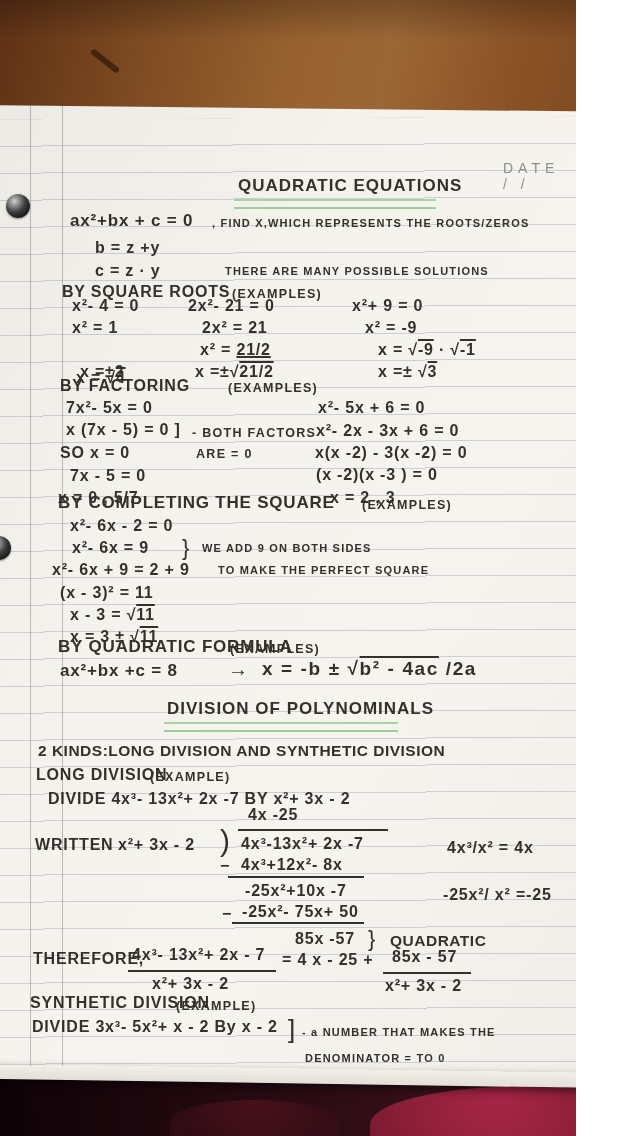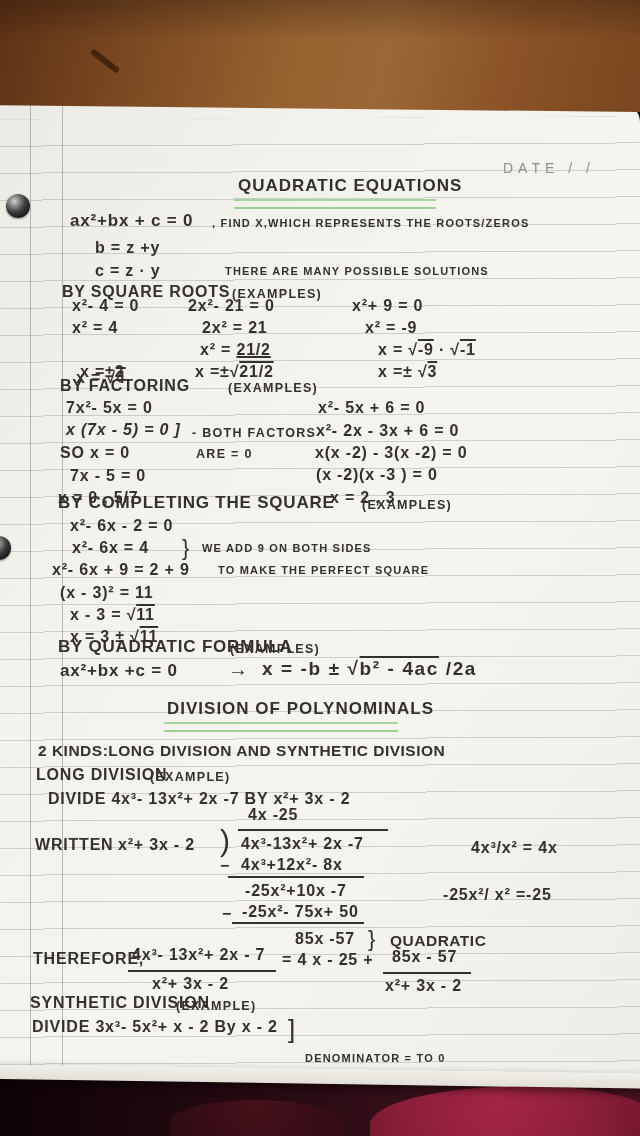--- a/index.html
+++ b/index.html
@@ -1,16 +1,16 @@
 <!DOCTYPE html>
 <html><head>
 <meta charset="utf-8">
 <style>
   html,body{margin:0;padding:0;}
-  #stage{position:relative;width:640px;height:1136px;overflow:hidden;background:#1a050c;
+  #stage{position:relative;width:576px;height:1136px;overflow:hidden;background:#1a050c;
          font-family:"Liberation Sans",sans-serif;}
   
   .wood{position:absolute;left:0;top:0;width:640px;height:112px;z-index:5;
         background:linear-gradient(103deg,#5e3115 0%,#7c4a22 22%,#96612f 45%,#9c6736 60%,#8a5226 80%,#7a4720 100%);
         clip-path:polygon(0 0,100% 0,100% 100%,0 94%);}
   .wood-shade{position:absolute;left:0;top:0;width:100%;height:40px;background:linear-gradient(180deg,rgba(0,0,0,.25),rgba(0,0,0,0));}
   .scratch{position:absolute;left:88px;top:58px;width:34px;height:6px;background:#3c1f09;border-radius:4px;
            transform:rotate(38deg);opacity:.85;}
   .blanket{position:absolute;left:0;top:1040px;width:640px;height:96px;z-index:1;
            background:linear-gradient(92deg,#0e0307 0%,#230910 35%,#38101a 70%,#4a1522 100%);}
@@ -73,80 +73,80 @@
 
   <div class="hw s17" style="left:70px;top:211px;">ax²+bx + c = 0</div>
   <div class="hw smallcap" style="left:212px;top:217px;">, FIND X,WHICH REPRESENTS THE ROOTS/ZEROS</div>
   <div class="hw s16" style="left:95px;top:239px;">b = z +y</div>
   <div class="hw s16" style="left:95px;top:262px;">c = z · y</div>
   <div class="hw s16" style="left:62px;top:283px;">BY SQUARE ROOTS</div>
 
   <div class="hw smallcap" style="left:225px;top:265px;">THERE ARE MANY POSSIBLE SOLUTIONS</div>
   <div class="hw note" style="left:232px;top:287px;">(EXAMPLES)</div>
   <div class="hw s16" style="left:72px;top:297px;">x²- 4 = 0</div>
-  <div class="hw s16" style="left:72px;top:319px;">x² = 4</div>
+  <div class="hw s16" style="left:72px;top:319px;">x² = 1</div>
   <div class="hw s16" style="left:76px;top:341px;margin-top:28px;"><span>x = √</span><span class="rad">4</span></div>
   <div class="hw s16" style="left:80px;top:363px;">x =±2</div>
   <div class="hw s16" style="left:188px;top:297px;">2x²- 21 = 0</div>
   <div class="hw s16" style="left:190px;top:319px;margin-left:12px;">2x² = 21</div>
   <div class="hw s16" style="left:200px;top:341px;"><span>x² = </span><span class="ufrac">21/2</span></div>
   <div class="hw s16" style="left:195px;top:363px;"><span>x =±√</span><span class="rad">21/2</span></div>
   <div class="hw s16" style="left:352px;top:297px;">x²+ 9 = 0</div>
   <div class="hw s16" style="left:365px;top:319px;">x² = -9</div>
   <div class="hw s16" style="left:378px;top:341px;"><span>x = √</span><span class="rad">-9</span><span> · √</span><span class="rad">-1</span></div>
   <div class="hw s16" style="left:378px;top:363px;"><span>x =± √</span><span class="rad">3</span></div>
 
   <div class="hw s16" style="left:60px;top:377px;">BY FACTORING</div>
   <div class="hw note" style="left:228px;top:381px;">(EXAMPLES)</div>
   <div class="hw s16" style="left:66px;top:399px;">7x²- 5x = 0</div>
-  <div class="hw s16" style="left:66px;top:421px;font-style:italic;">x (7x - 5) = 0 ]</div>
+  <div class="hw s16" style="left:66px;top:421px;">x (7x - 5) = 0 ]</div>
   <div class="hw note" style="left:192px;top:426px;">- BOTH FACTORS</div>
   <div class="hw s16" style="left:60px;top:444px;">SO x = 0</div>
   <div class="hw note" style="left:196px;top:447px;">ARE  =  0</div>
   <div class="hw s16" style="left:70px;top:467px;">7x - 5 = 0</div>
   <div class="hw s16" style="left:58px;top:489px;">x = 0 , 5/7</div>
   <div class="hw s16" style="left:318px;top:399px;">x²- 5x + 6 = 0</div>
   <div class="hw s16" style="left:316px;top:422px;">x²- 2x - 3x + 6 = 0</div>
   <div class="hw s16" style="left:315px;top:444px;">x(x -2) - 3(x -2) = 0</div>
   <div class="hw s16" style="left:316px;top:466px;">(x -2)(x -3 ) = 0</div>
   <div class="hw s16" style="left:330px;top:489px;">x = 2  , 3</div>
 
   <div class="hw s17" style="left:58px;top:493px;">BY COMPLETING THE SQUARE</div>
   <div class="hw note" style="left:362px;top:498px;">(EXAMPLES)</div>
   <div class="hw s16" style="left:70px;top:517px;">x²- 6x - 2 = 0</div>
-  <div class="hw s16" style="left:72px;top:539px;">x²- 6x = 4</div>
+  <div class="hw s16" style="left:72px;top:539px;">x²- 6x = 9</div>
   <div class="hw s16 brk" style="left:182px;top:535px;font-size:22px;">}</div>
   <div class="hw smallcap" style="left:202px;top:542px;">WE ADD 9 ON BOTH SIDES</div>
   <div class="hw s16" style="left:52px;top:561px;">x²- 6x + 9 = 2 + 9</div>
   <div class="hw smallcap" style="left:218px;top:564px;">TO MAKE THE PERFECT SQUARE</div>
   <div class="hw s16" style="left:60px;top:584px;">(x - 3)² = 11</div>
   <div class="hw s16" style="left:70px;top:606px;"><span>x - 3  = √</span><span class="rad">11</span></div>
   <div class="hw s16" style="left:70px;top:628px;"><span>x = 3 ± √</span><span class="rad">11</span></div>
 
   <div class="hw s17" style="left:58px;top:637px;">BY QUADRATIC FORMULA</div>
   <div class="hw note" style="left:230px;top:642px;">(EXAMPLES)</div>
-  <div class="hw s17" style="left:60px;top:661px;">ax²+bx +c  = 0</div>
+  <div class="hw s17" style="left:60px;top:661px;">ax²+bx +c  = 8</div>
   <div class="hw" style="left:228px;top:658px;font-size:20px;">→</div>
   <div class="hw s19" style="left:262px;top:658px;"><span>x = -b ± √</span><span class="rad">b² - 4ac</span><span> /2a</span></div>
 
   <div class="hw s17" style="left:167px;top:699px;letter-spacing:1px;">DIVISION OF POLYNOMINALS</div>
   <div class="gline" style="left:164px;top:722px;width:234px;"></div>
 
   <div class="hw s15" style="left:38px;top:742px;">2 KINDS:LONG DIVISION AND SYNTHETIC DIVISION</div>
   <div class="hw s16" style="left:36px;top:766px;">LONG DIVISION</div>
   <div class="hw note" style="left:150px;top:770px;">(EXAMPLE)</div>
   <div class="hw s16" style="left:48px;top:790px;">DIVIDE  4x³- 13x²+ 2x -7  BY  x²+ 3x - 2</div>
 
   <div class="hw s16" style="left:248px;top:806px;">4x  -25</div>
   <div class="hw s16" style="left:35px;top:836px;">WRITTEN</div>
   <div class="hw s16" style="left:118px;top:836px;">x²+ 3x - 2</div>
   <div class="hw brk" style="left:220px;top:824px;font-size:30px;">)</div>
   <div class="hw s16" style="left:241px;top:835px;">4x³-13x²+ 2x -7</div>
   <div class="hline" style="left:238px;top:829px;width:150px;"></div>
-  <div class="hw s16" style="left:447px;top:839px;margin-left:24px;">4x³/x² = 4x</div>
+  <div class="hw s16" style="left:447px;top:839px;">4x³/x² = 4x</div>
   <div class="hw s16" style="left:220px;top:857px;">−</div>
   <div class="hw s16" style="left:241px;top:856px;">4x³+12x²- 8x</div>
   <div class="hline" style="left:228px;top:876px;width:136px;"></div>
   <div class="hw s16" style="left:245px;top:882px;">-25x²+10x -7</div>
   <div class="hw s16" style="left:443px;top:886px;">-25x²/ x² =-25</div>
   <div class="hw s16" style="left:222px;top:905px;">−</div>
   <div class="hw s16" style="left:242px;top:903px;">-25x²- 75x+ 50</div>
   <div class="hline" style="left:232px;top:922px;width:132px;"></div>
   <div class="hw s16" style="left:295px;top:930px;">85x -57</div>
   <div class="hw brk" style="left:368px;top:926px;font-size:22px;">}</div>
@@ -158,15 +158,16 @@
   <div class="hw s16" style="left:152px;top:975px;">x²+ 3x - 2</div>
   <div class="hw s16" style="left:282px;top:951px;">= 4 x - 25 +</div>
   <div class="hw s16" style="left:392px;top:948px;">85x - 57</div>
   <div class="hline" style="left:383px;top:972px;width:88px;"></div>
   <div class="hw s16" style="left:385px;top:977px;">x²+ 3x - 2</div>
 
   <div class="hw s16" style="left:30px;top:994px;">SYNTHETIC DIVISION</div>
   <div class="hw note" style="left:176px;top:999px;">(EXAMPLE)</div>
   <div class="hw s16" style="left:32px;top:1018px;">DIVIDE  3x³- 5x²+ x - 2   By  x - 2</div>
   <div class="hw brk" style="left:288px;top:1014px;font-size:26px;">]</div>
+  <div class="hw smallcap" style="left:302px;top:1026px;">- a NUMBER THAT MAKES THE</div>
   <div class="hw smallcap" style="left:305px;top:1052px;">DENOMINATOR  =  TO  0</div>
 
 </div>
 
 </body></html>

